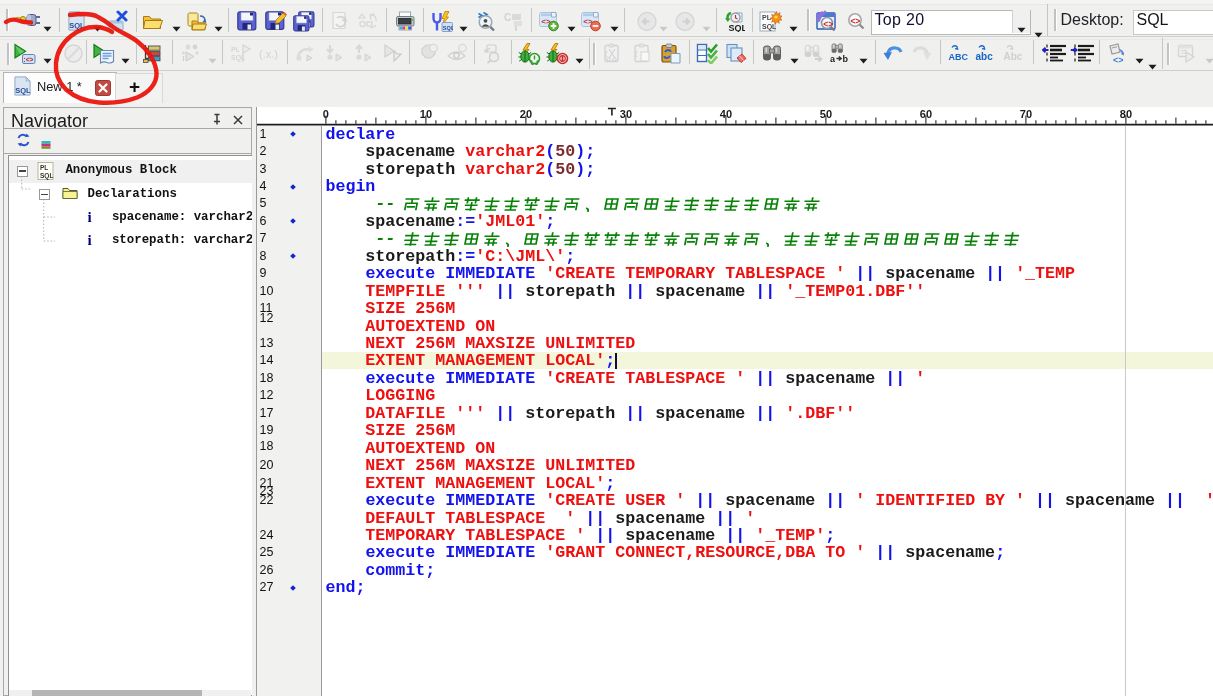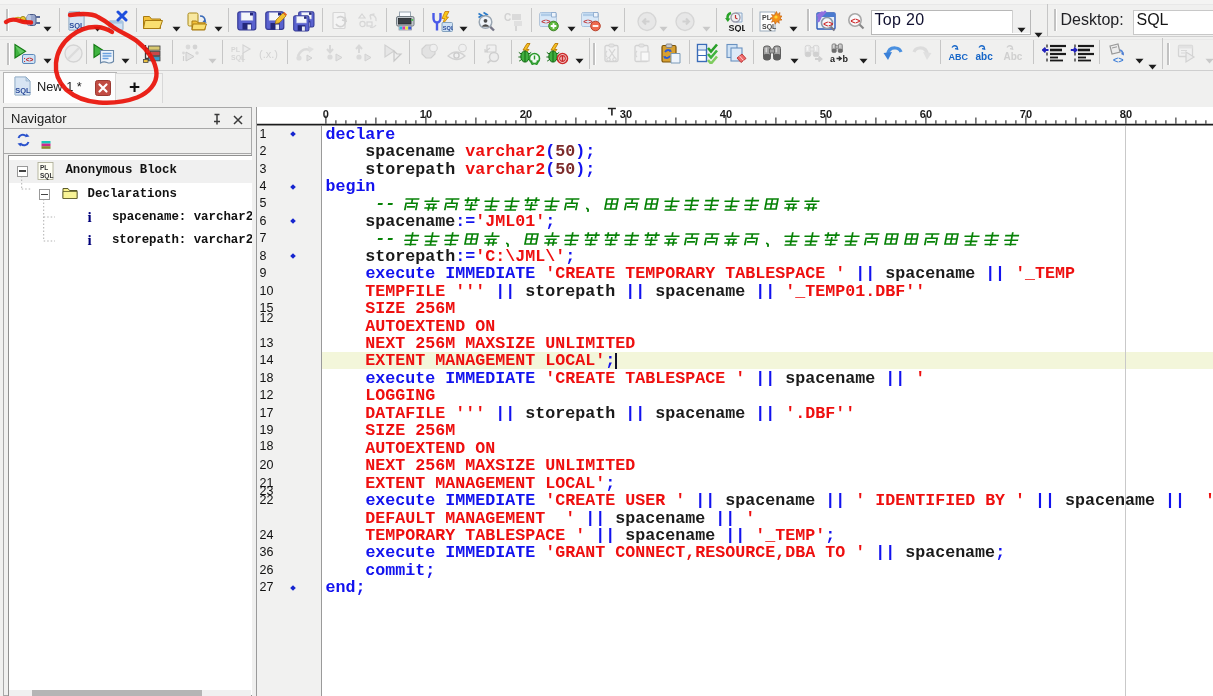--- a/index.html
+++ b/index.html
@@ -490,21 +490,21 @@
       </svg></div>
     <div class="abs" style="left:37px;top:79px;font-size:12.8px;color:#1a1a1a">New 1 *</div>
     <div class="abs" style="left:95px;top:80px"><svg width="16" height="16" viewBox="0 0 16 16">
         <rect x="0.5" y="0.5" width="15" height="15" rx="2" fill="#c14b42" stroke="#9a3a32" stroke-width="1"></rect>
         <path d="M4.5,4.5 l7,7 M11.5,4.5 l-7,7" stroke="#fff" stroke-width="2.2" stroke-linecap="round"></path>
       </svg></div>
     <div class="abs" style="left:114.5px;top:73px;width:46px;height:30px;background:#f2f2f1;border:1px solid #d8d8d8;border-bottom:none"></div>
     <div class="abs" style="left:129px;top:76px;font-size:19px;font-weight:bold;color:#111">+</div>
     <div class="abs" style="left:0;top:103px;width:1213px;height:4px;background:#f0f0ef"></div>
     <div class="abs" style="left:3px;top:107px;width:249px;height:589px;background:#f0f0ef;border:1px solid #a8a8a8;box-sizing:border-box"></div>
-    <div class="abs" style="left:11px;top:110.5px;font-size:13px;color:#1a1a1a">Navigator</div>
+    <div class="abs" style="left:11px;top:110.5px;font-size:18px;color:#1a1a1a">Navigator</div>
     <div class="abs" style="left:211px;top:111.5px"><svg width="13" height="13" viewBox="0 0 13 13">
         <path d="M3.5,1.5 h5 M6,1.5 v7 M3,8.5 h6 M6,8.5 v3" stroke="#3a3a3a" stroke-width="1.5" fill="none"></path>
       </svg></div>
     <div class="abs" style="left:232px;top:112px"><svg width="12" height="12" viewBox="0 0 12 12">
         <path d="M2,2 l8,8 M10,2 l-8,8" stroke="#3a3a3a" stroke-width="1.5"></path>
       </svg></div>
     <div class="abs" style="left:3px;top:127.5px;width:249px;height:26px;background:#f0f0ef;border:1px solid #a8a8a8;box-sizing:border-box"></div>
     <div class="abs" style="left:16px;top:133px"><svg width="15" height="14" viewBox="0 0 15 14">
         <path d="M2.5,5 a4.5,4.5 0 0 1 7.5,-2 M12.5,9 a4.5,4.5 0 0 1 -7.5,2" stroke="#2a52cc" stroke-width="1.9" fill="none"></path>
         <path d="M10.5,0.5 l3,3 -4.3,0.8 z" fill="#2a52cc"></path>
@@ -571,35 +571,35 @@
       <div class="abs lnum" style="top:125.60px">1</div>
       <div class="abs lnum" style="top:143.05px">2</div>
       <div class="abs lnum" style="top:160.50px">3</div>
       <div class="abs lnum" style="top:177.95px">4</div>
       <div class="abs lnum" style="top:195.40px">5</div>
       <div class="abs lnum" style="top:212.85px">6</div>
       <div class="abs lnum" style="top:230.30px">7</div>
       <div class="abs lnum" style="top:247.75px">8</div>
       <div class="abs lnum" style="top:265.20px">9</div>
       <div class="abs lnum" style="top:282.65px">10</div>
-      <div class="abs lnum" style="top:300.10px">15</div>
+      <div class="abs lnum" style="top:300.10px">11</div>
       <div class="abs lnum" style="top:310px">12</div>
       <div class="abs lnum" style="top:335.00px">13</div>
       <div class="abs lnum" style="top:352.45px">14</div>
       <div class="abs lnum" style="top:369.90px">18</div>
       <div class="abs lnum" style="top:387.35px">12</div>
       <div class="abs lnum" style="top:404.80px">17</div>
       <div class="abs lnum" style="top:438px">18</div>
       <div class="abs lnum" style="top:422px">19</div>
       <div class="abs lnum" style="top:457.15px">20</div>
       <div class="abs lnum" style="top:474.60px">21</div>
       <div class="abs lnum" style="top:492.05px">22</div>
       <div class="abs lnum" style="top:483px">23</div>
       <div class="abs lnum" style="top:526.95px">24</div>
-      <div class="abs lnum" style="top:544.40px">36</div>
+      <div class="abs lnum" style="top:544.40px">25</div>
       <div class="abs lnum" style="top:561.85px">26</div>
       <div class="abs lnum" style="top:579.30px">27</div>
     </div>
     <svg class="abs" style="left:290.1px;top:131.22px" width="6" height="6" viewBox="0 0 6 6">
       <path d="M3,0.2 L5.8,3 L3,5.8 L0.2,3 Z" fill="#1525cf"></path>
     </svg>
     <svg class="abs" style="left:290.1px;top:183.57px" width="6" height="6" viewBox="0 0 6 6">
       <path d="M3,0.2 L5.8,3 L3,5.8 L0.2,3 Z" fill="#1525cf"></path>
     </svg>
     <svg class="abs" style="left:290.1px;top:218.47px" width="6" height="6" viewBox="0 0 6 6">
@@ -626,21 +626,21 @@
 <span class="r">    NEXT 256M MAXSIZE UNLIMITED</span>
 <span class="r">    EXTENT MANAGEMENT LOCAL'</span><span class="b">;</span>
 <span class="k">    </span><span class="b">execute IMMEDIATE </span><span class="r">'CREATE TABLESPACE '</span><span class="k"> </span><span class="b">||</span><span class="k"> spacename </span><span class="b">||</span><span class="k"> </span><span class="r">'</span>
 <span class="r">    LOGGING</span>
 <span class="r">    DATAFILE '''</span><span class="k"> </span><span class="b">||</span><span class="k"> storepath </span><span class="b">||</span><span class="k"> spacename </span><span class="b">||</span><span class="k"> </span><span class="r">'.DBF''</span>
 <span class="r">    SIZE 256M</span>
 <span class="r">    AUTOEXTEND ON</span>
 <span class="r">    NEXT 256M MAXSIZE UNLIMITED</span>
 <span class="r">    EXTENT MANAGEMENT LOCAL'</span><span class="b">;</span>
 <span class="k">    </span><span class="b">execute IMMEDIATE </span><span class="r">'CREATE USER '</span><span class="k"> </span><span class="b">||</span><span class="k"> spacename </span><span class="b">||</span><span class="k"> </span><span class="r">' IDENTIFIED BY '</span><span class="k"> </span><span class="b">||</span><span class="k"> spacename </span><span class="b">||</span><span class="k">  </span><span class="r">'</span>
-<span class="r">    DEFAULT MANAGEMENT  '</span><span class="k"> </span><span class="b">||</span><span class="k"> spacename </span><span class="b">||</span><span class="k"> </span><span class="r">'</span>
+<span class="r">    DEFAULT TABLESPACE  '</span><span class="k"> </span><span class="b">||</span><span class="k"> spacename </span><span class="b">||</span><span class="k"> </span><span class="r">'</span>
 <span class="r">    TEMPORARY TABLESPACE '</span><span class="k"> </span><span class="b">||</span><span class="k"> spacename </span><span class="b">||</span><span class="k"> </span><span class="r">'_TEMP'</span><span class="b">;</span>
 <span class="k">    </span><span class="b">execute IMMEDIATE </span><span class="r">'GRANT CONNECT,RESOURCE,DBA TO '</span><span class="k"> </span><span class="b">||</span><span class="k"> spacename</span><span class="b">;</span>
 <span class="b">    commit;</span>
 <span class="b">end;</span></pre>
     <svg class="abs" style="left:403.4px;top:195.39999999999998px" width="426" height="18" viewBox="0 0 426 18">
       <g stroke="#078207" stroke-width="1.5" fill="none" stroke-linecap="square">
         <g transform="translate(2,2.0) skewX(-11) scale(1.16,1.04)">
           <path d="M1.5,2 H12 M6.8,2 V6 M2,6 H11.5 M2,6 V12 M11.5,6 V12 M4,9.5 H9.5"></path>
         </g>
         <g transform="translate(22,2.0) skewX(-11) scale(1.16,1.04)">

